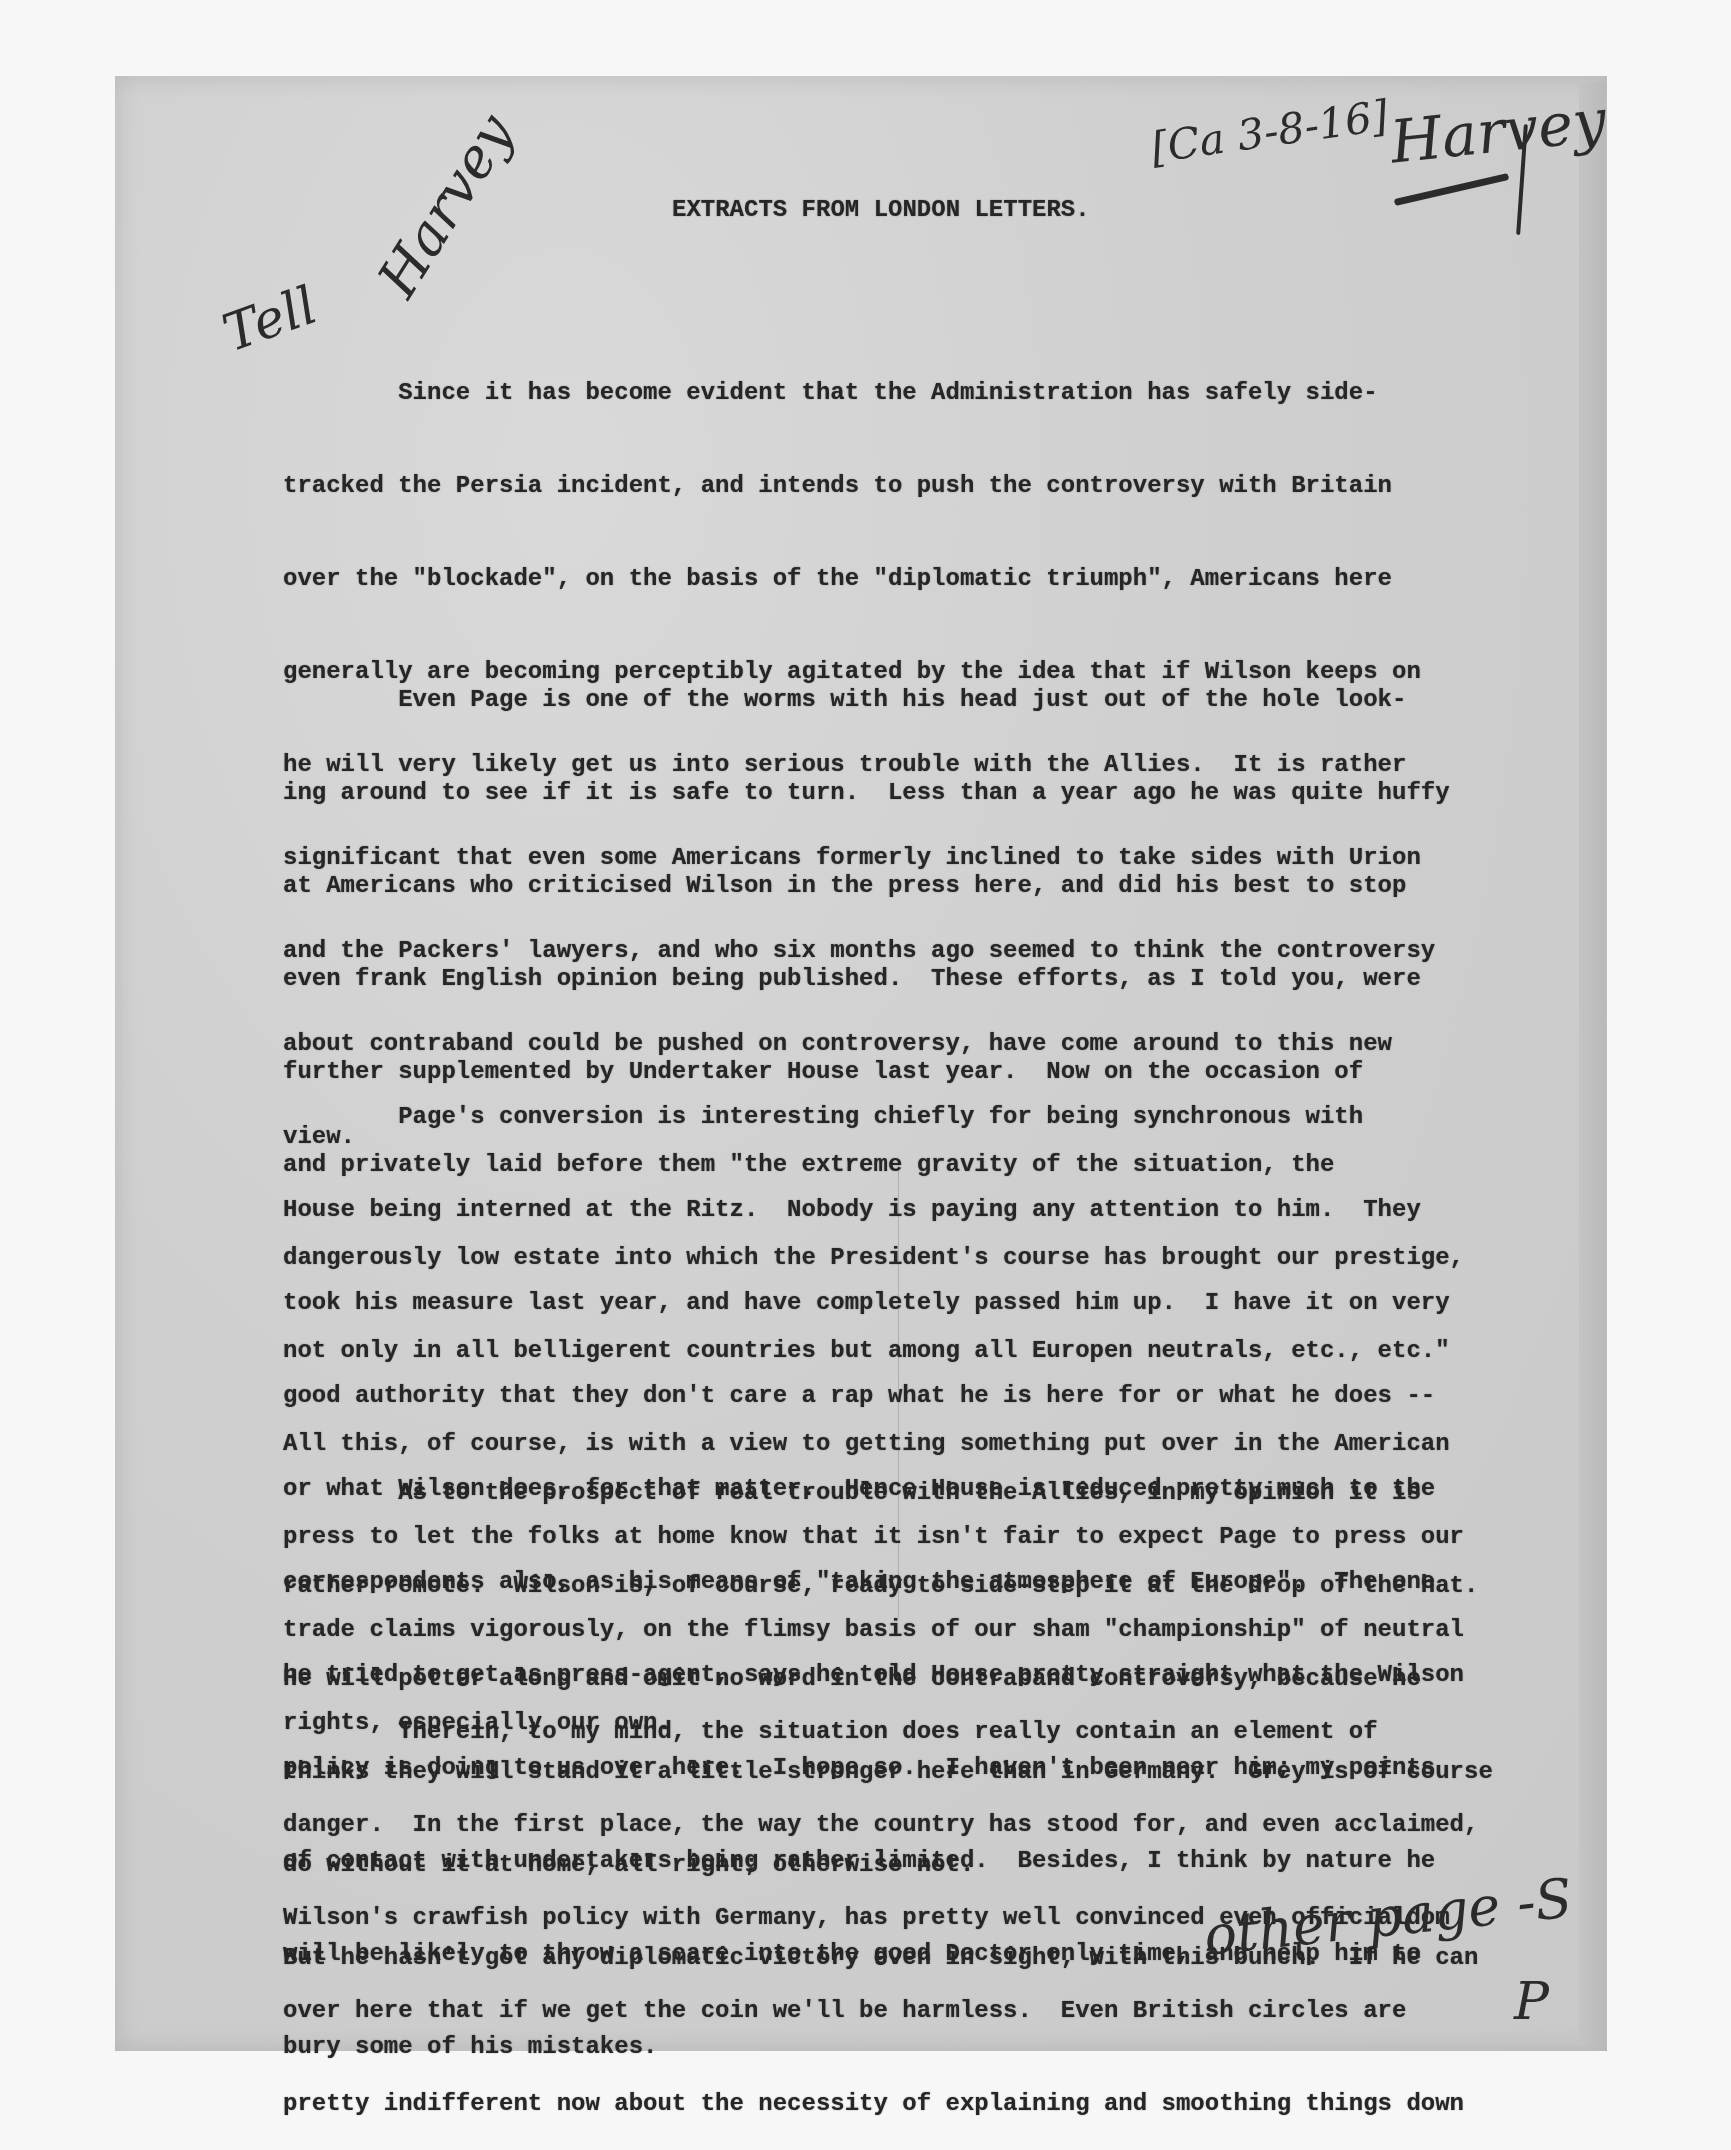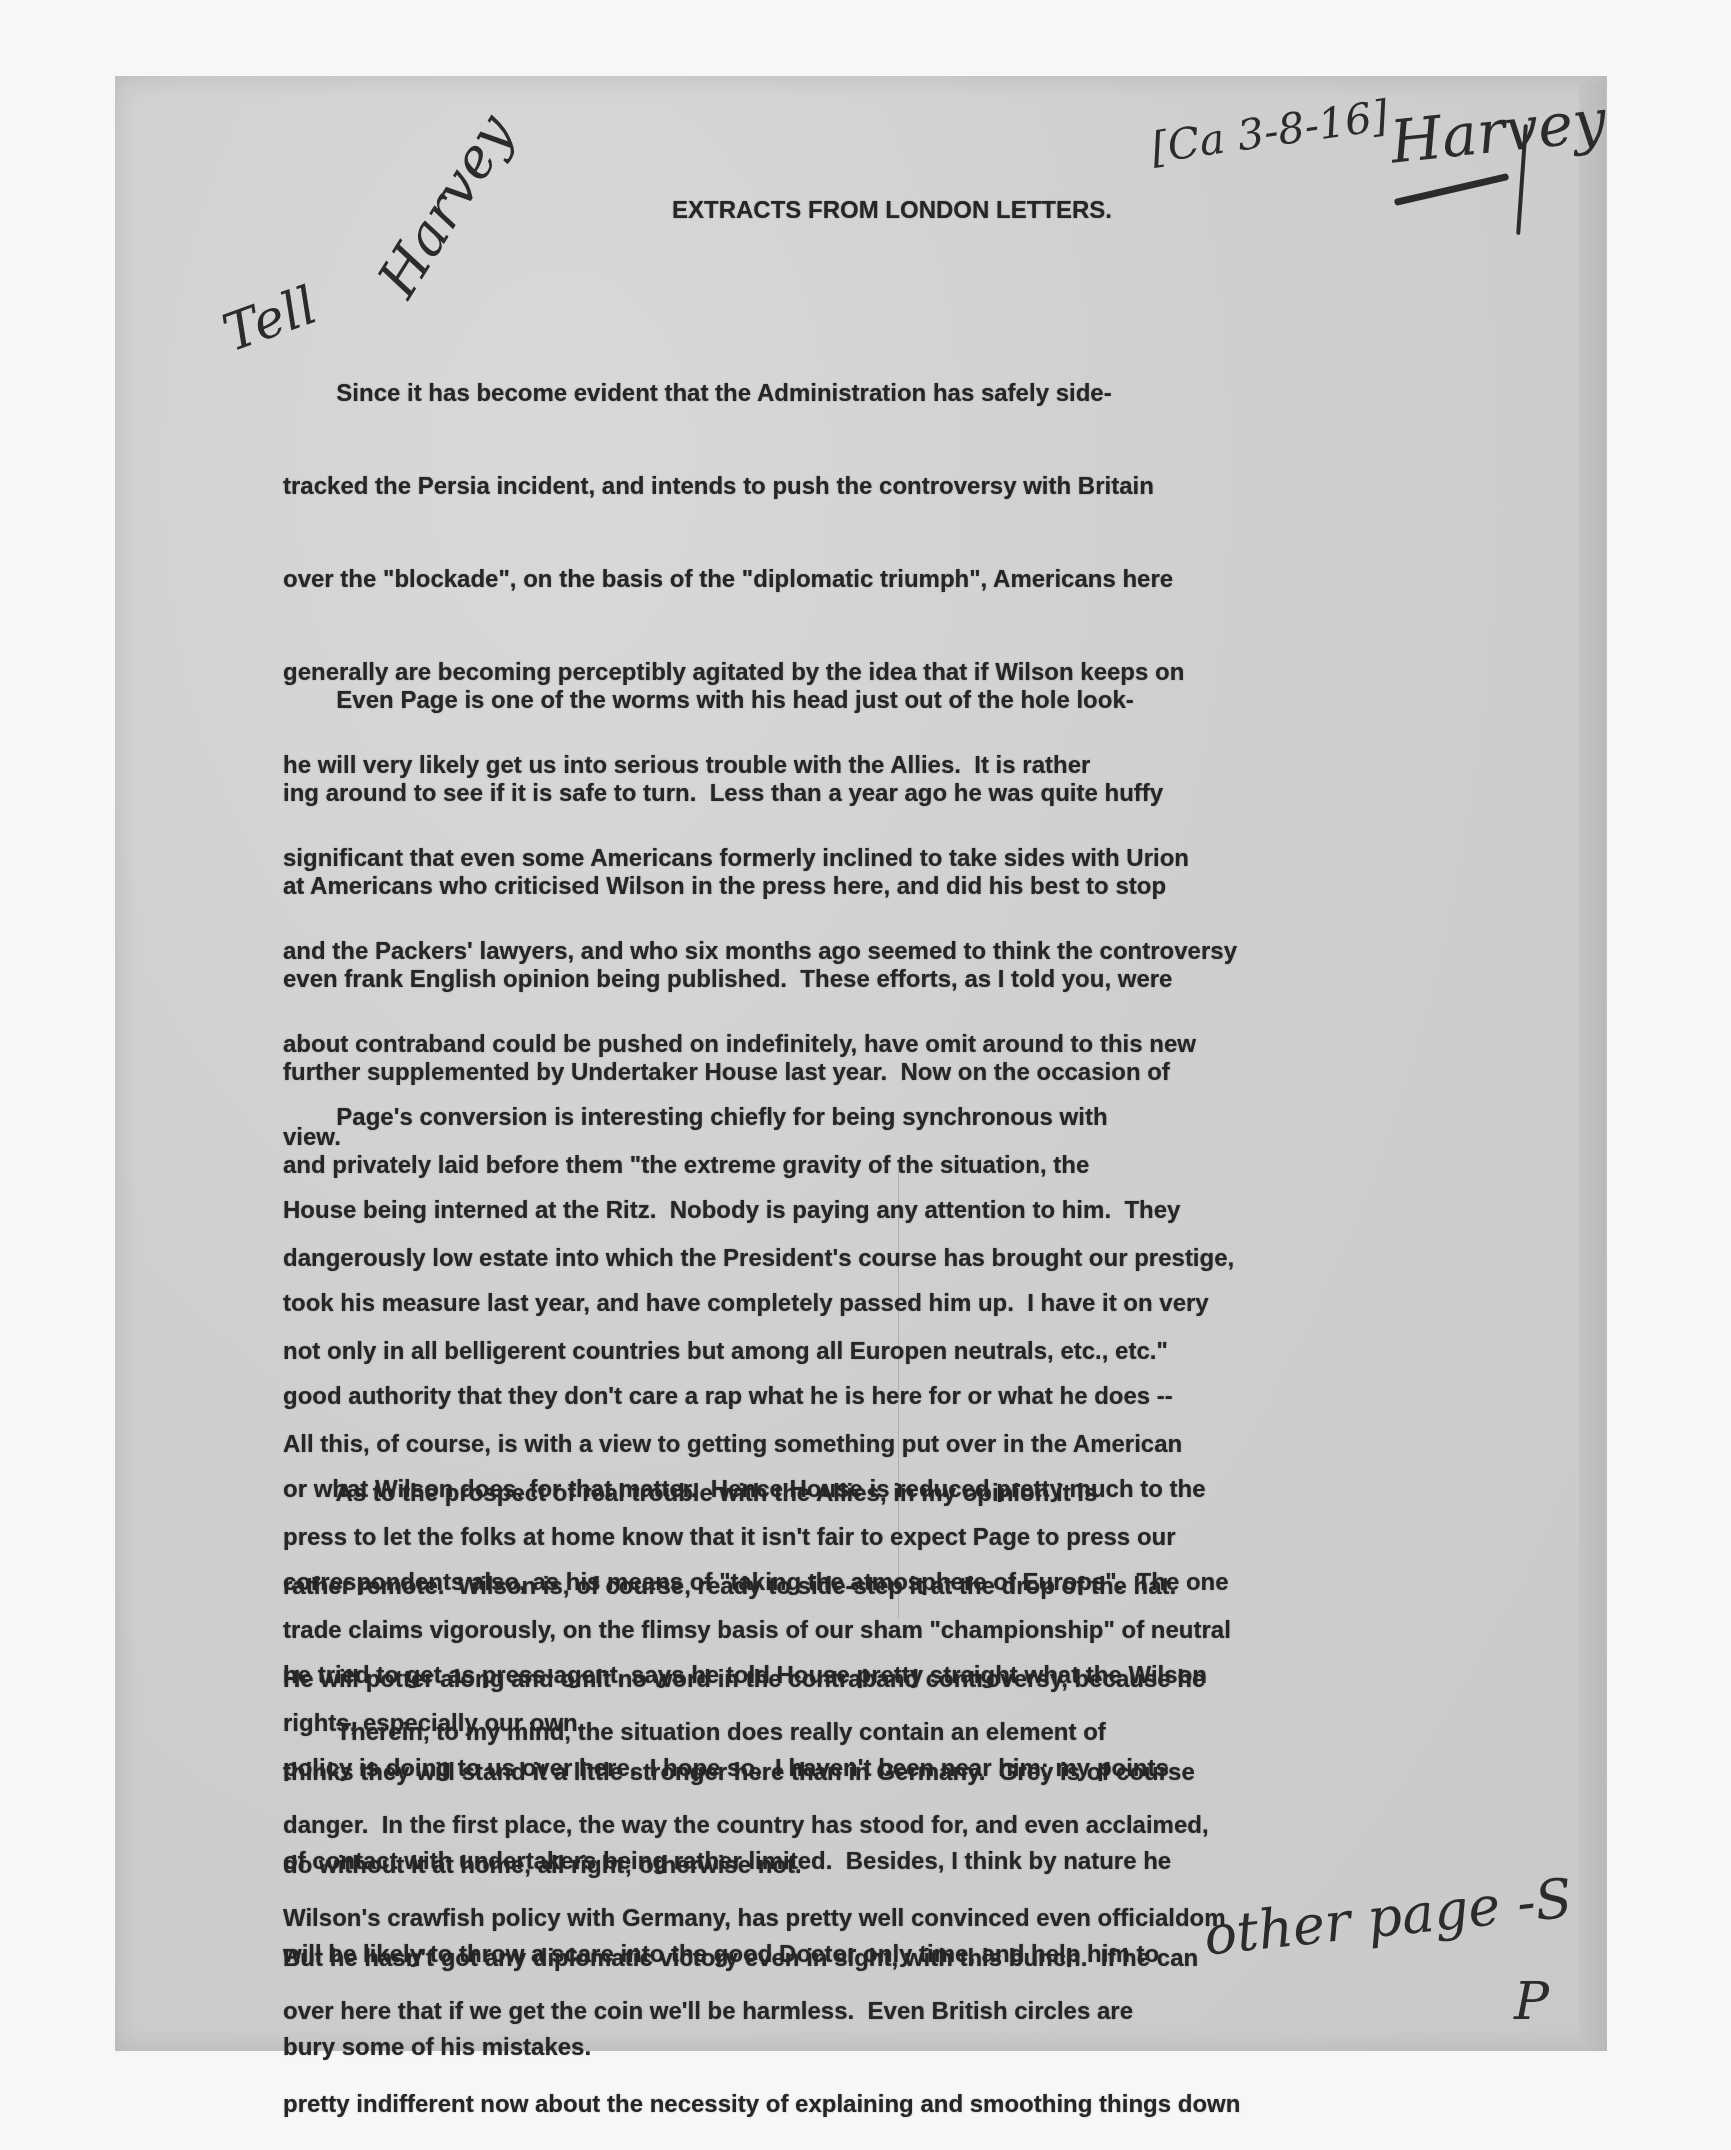--- a/index.html
+++ b/index.html
@@ -14,21 +14,21 @@
   }
   .paper-fold {
     position:absolute; left:1579px; top:82px; width:27px; height:1964px;
     background:linear-gradient(90deg,#c4c4c4,#b9b9b9);
   }
   .crease {
     position:absolute; left:898px; top:1161px; width:1.3px; height:457px; background:rgba(80,80,80,0.25);
   }
   .typed {
     position:absolute;
-    font-family:Liberation Sans, sans-serif;
+    font-family:Liberation Mono, monospace;
     font-weight:bold;
     font-size:24px;
     line-height:31px;
     color:#262626;
     white-space:pre;
     letter-spacing:0px;
     text-shadow:0 0 1.3px rgba(30,30,30,0.6);
   }
   .title { left:672px; top:194px; }
   .para { left:283px; }
@@ -66,21 +66,21 @@
 <span class="hand hand-harvey-left">Harvey</span>
 
 <div class="typed para" style="top:315px;">
   <span class="line">        Since it has become evident that the Administration has safely side-</span>
   <span class="line">tracked the Persia incident, and intends to push the controversy with Britain</span>
   <span class="line">over the "blockade", on the basis of the "diplomatic triumph", Americans here</span>
   <span class="line">generally are becoming perceptibly agitated by the idea that if Wilson keeps on</span>
   <span class="line">he will very likely get us into serious trouble with the Allies.  It is rather</span>
   <span class="line">significant that even some Americans formerly inclined to take sides with Urion</span>
   <span class="line">and the Packers' lawyers, and who six months ago seemed to think the controversy</span>
-  <span class="line">about contraband could be pushed on indefinitely, have omit around to this new</span>
+  <span class="line">about contraband could be pushed on controversy, have come around to this new</span>
   <span class="line">view.</span>
 </div>
 
 <div class="typed para" style="top:622px;">
   <span class="line">        Even Page is one of the worms with his head just out of the hole look-</span>
   <span class="line">ing around to see if it is safe to turn.  Less than a year ago he was quite huffy</span>
   <span class="line">at Americans who criticised Wilson in the press here, and did his best to stop</span>
   <span class="line">even frank English opinion being published.  These efforts, as I told you, were</span>
   <span class="line">further supplemented by Undertaker House last year.  Now on the occasion of</span>
   <span class="line">and privately laid before them "the extreme gravity of the situation, the</span>

